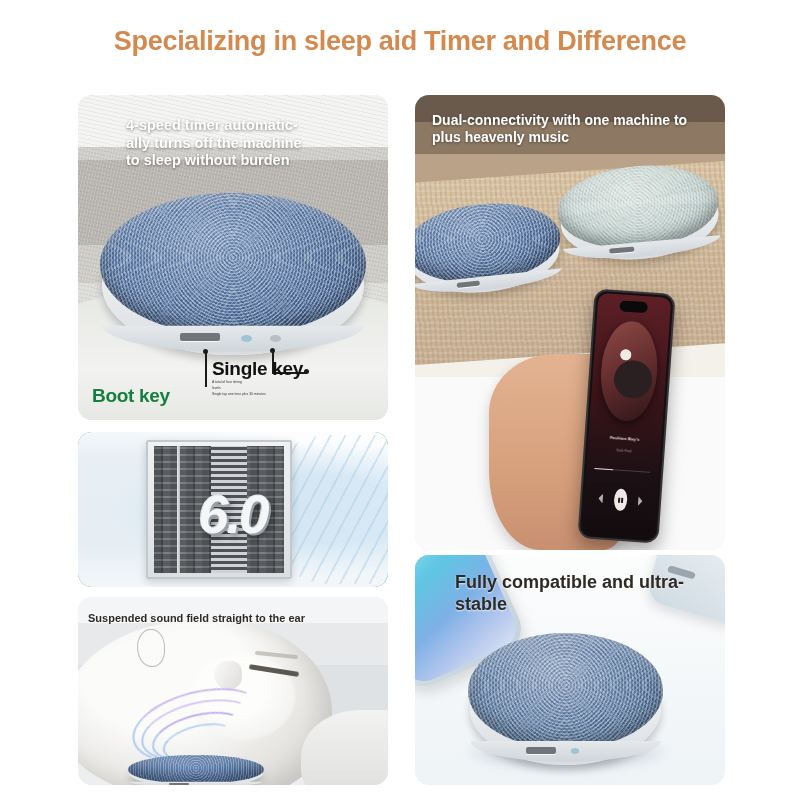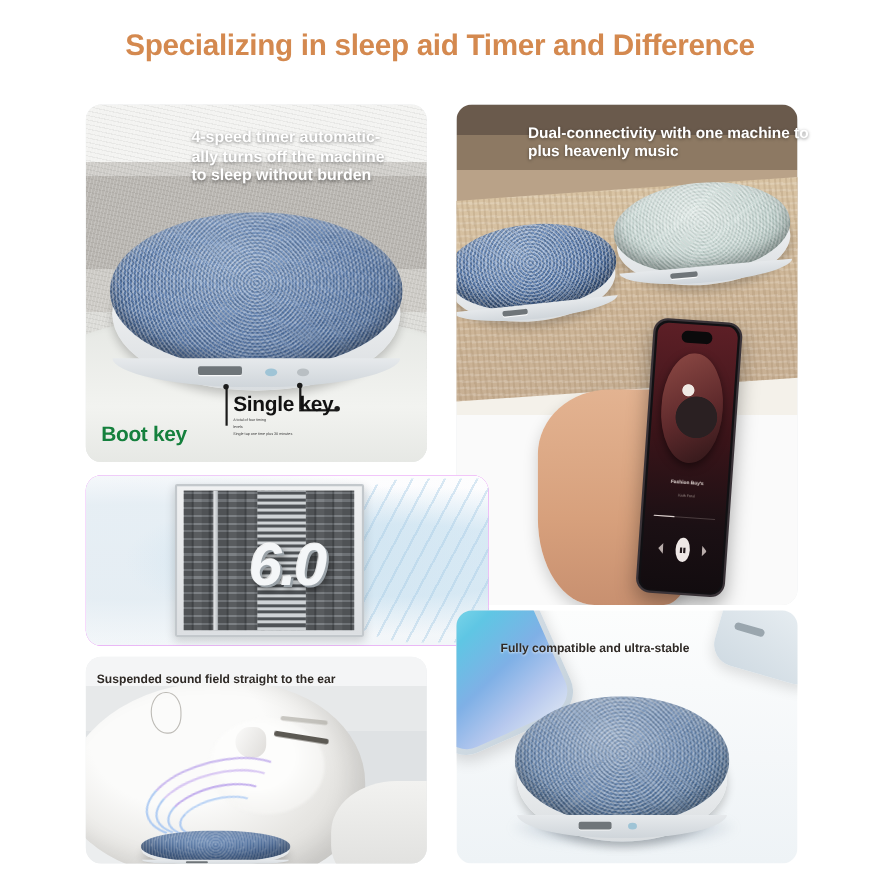--- a/index.html
+++ b/index.html
@@ -34,21 +34,21 @@
   }
   .panel .scene { position:absolute; inset:0; }
 
   .caption {
     position:absolute;
     z-index:40;
     font-weight:bold;
     line-height:1.22;
     white-space:pre-line;
   }
-  .cap-light { color:#ffffff; text-shadow:0 1px 3px rgba(0,0,0,.45);margin-left:48px; }
+  .cap-light { color:#ffffff; text-shadow:0 1px 3px rgba(0,0,0,.45); }
   .cap-dark  { color:#2f2a26; text-shadow:0 1px 2px rgba(255,255,255,.75); }
 
   
   #panel-timer { left:78px; top:95px; width:310px; height:325px; }
   #p1-bg {
     position:absolute; inset:0;
     background:
       linear-gradient(#f3f3f1 0 16%, #cfcdc9 16% 20%, #b9b6b1 20% 46%,
                       #cdcbc6 46% 58%, #dcdcd8 58% 74%, #e9eae7 74% 100%);
   }
@@ -200,21 +200,21 @@
     position:absolute; left:41.5%; top:80%; width:17%; height:9%;
     border-radius:50%; background:#efe8e6;
     display:flex; align-items:center; justify-content:center; gap:1.5px;
   }
   #p2-play i{ display:block; width:1.5px; height:5px; background:#241b1d; }
   .p2-sidebtn{ position:absolute; top:82.5%; width:6%; height:4%; background:#b8acaa; }
   #p2-prev{ left:20%; clip-path:polygon(100% 0,100% 100%,0 50%); }
   #p2-next{ left:74%; clip-path:polygon(0 0,0 100%,100% 50%); }
 
   
-  #panel-sixzero { left:78px; top:432px; width:366px; height:155px; background:#d946ef; }
+  #panel-sixzero { left:78px; top:432px; width:310px; height:155px; background:#15803d; }
   #p3-glow{
     position:absolute; inset:0;
     background:
       radial-gradient(ellipse at 78% 50%, rgba(198,224,240,.65) 0 30%, transparent 62%),
       radial-gradient(ellipse at 12% 45%, rgba(225,235,242,.8) 0 36%, transparent 70%),
       linear-gradient(#fdfdfe,#f2f6f9);
   }
   #p3-streaks{
     position:absolute; right:-4%; top:2%; width:46%; height:96%;
     background:
@@ -492,13 +492,13 @@
     <div id="p5-shadow"></div>
     <div class="puck" id="p5-puck">
       <div class="base"></div>
       <div class="mesh"></div>
       <div class="rim"></div>
       <div class="port"></div>
       <div class="btn-a"></div>
     </div>
   </div>
 </div>
-<div class="caption cap-dark" style="left:455px; top:584px; width:280px; font-size:11px;">Fully compatible and ultra-stable</div>
+<div class="caption cap-dark" style="left:455px; top:572px; width:280px; font-size:18px;">Fully compatible and ultra-stable</div>
 
 </body></html>

